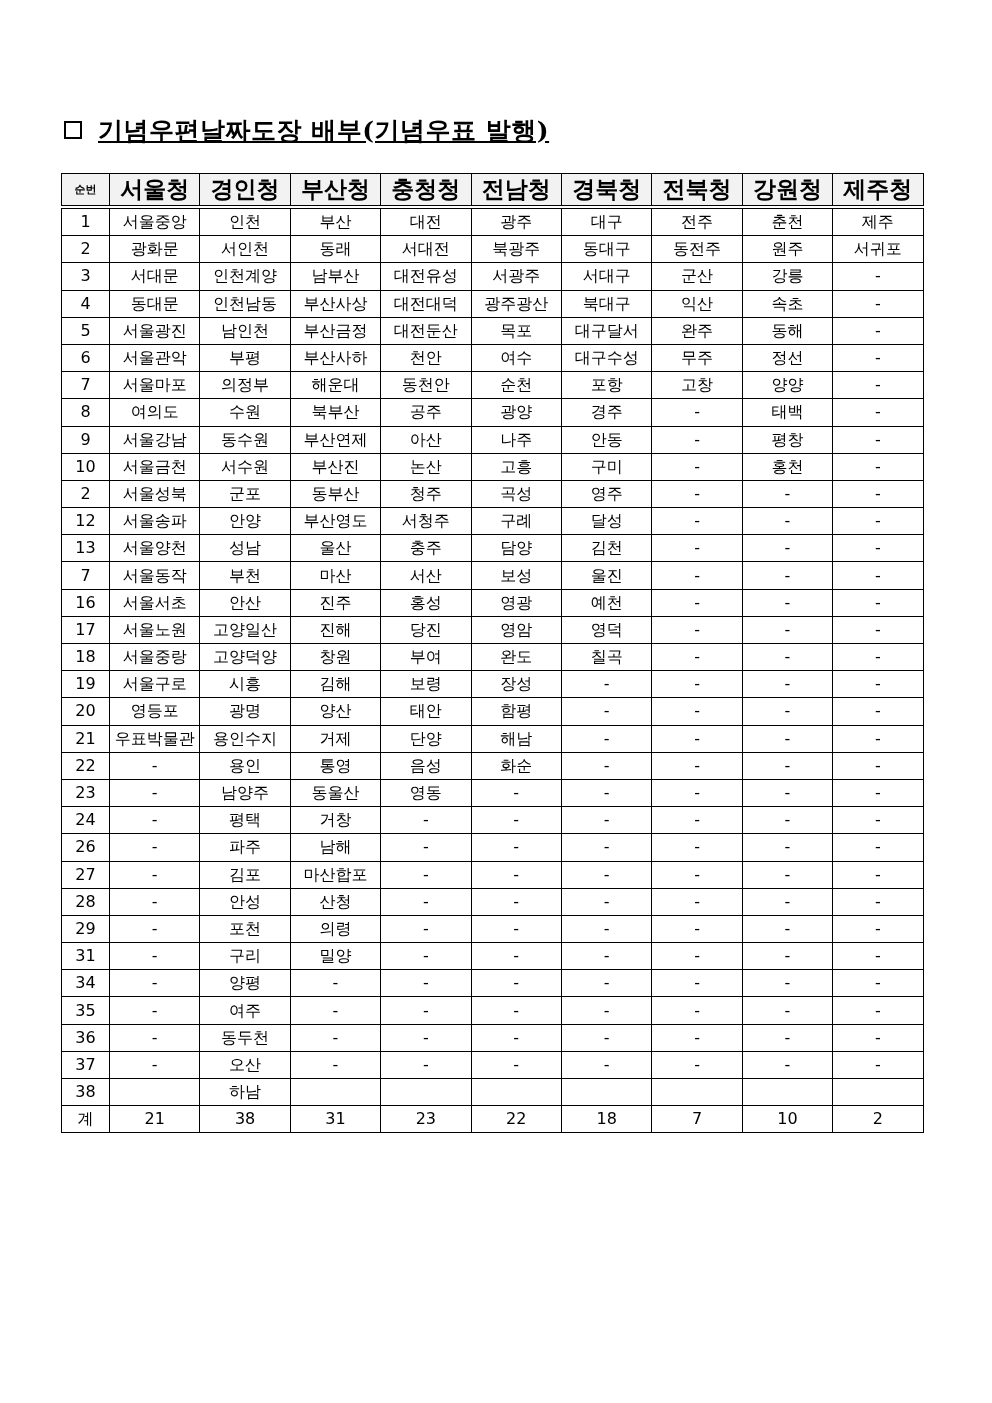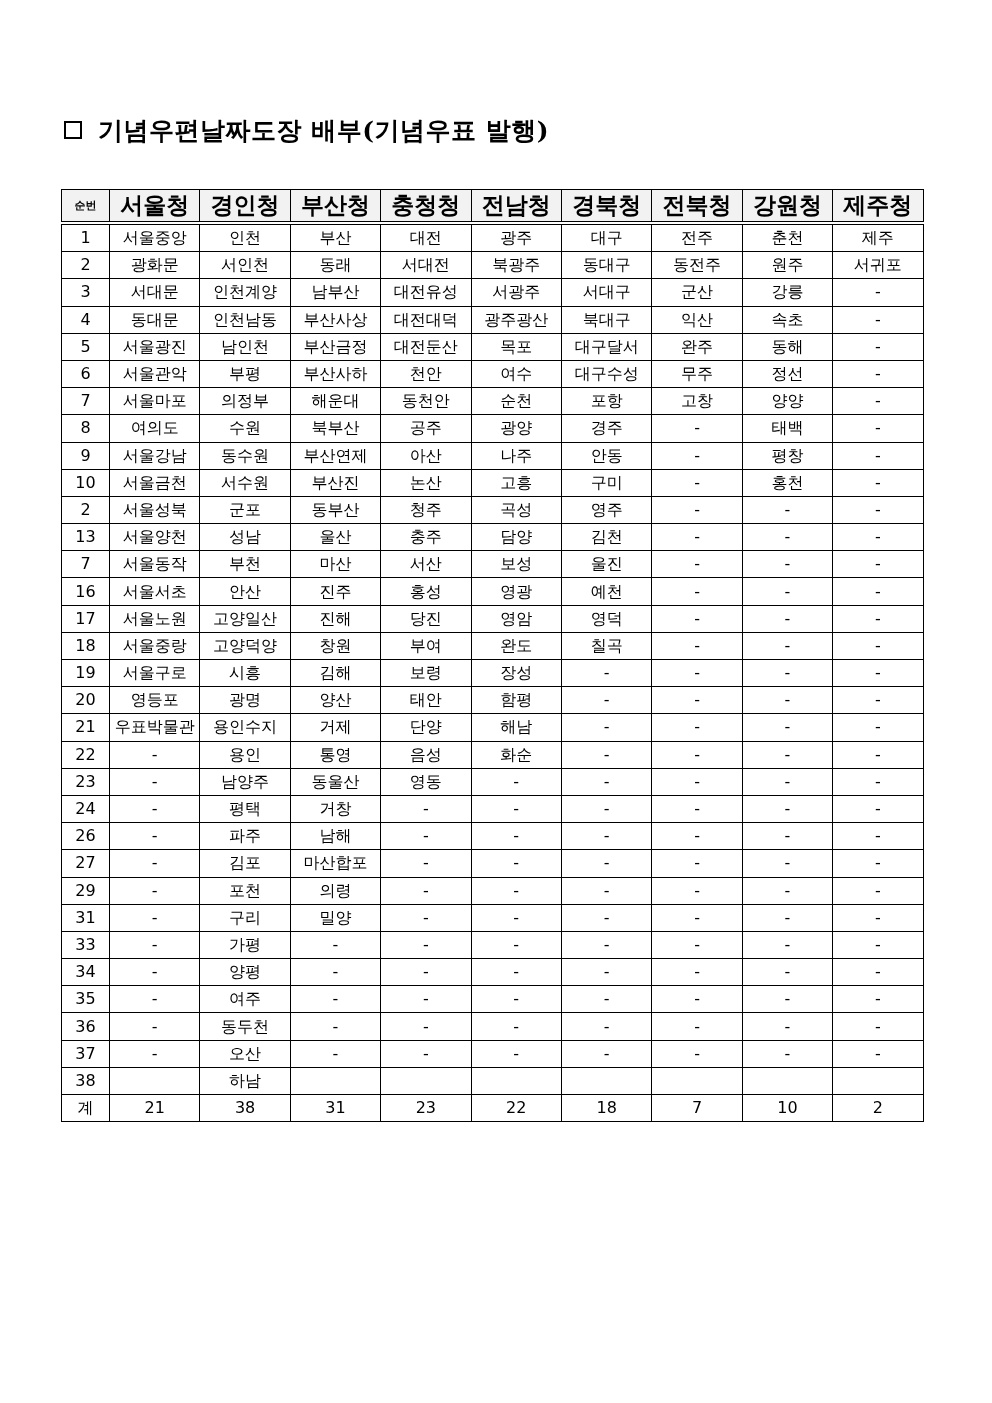--- a/index.html
+++ b/index.html
@@ -4,31 +4,30 @@
 <style>
   html, body { margin: 0; padding: 0; background: #ffffff; }
   body {
     width: 992px; height: 1403px; position: relative; overflow: hidden;
     font-family: "DejaVu Sans", "Liberation Sans", sans-serif; color: #000;
   }
   .title {
     position: absolute; left: 64px; top: 112px; height: 36px;
     display: flex; align-items: center;
     font-family: "DejaVu Serif", "Liberation Serif", serif;
-    font-size: 25px; font-weight: bold; letter-spacing: 0.5px; white-space: nowrap;
+    font-size: 25px; font-weight: bold; letter-spacing: 0.5px; white-space: nowrap; text-decoration: underline;
   }
   .title .box {
     display: inline-block; width: 18px; height: 18px;
     border: 2px solid #000; margin-right: 16px; box-sizing: border-box;
   }
   table.grid {
     position: absolute; left: 61px; top: 173px;
     border-collapse: collapse; table-layout: fixed;
     width: 862px;
-    margin-top: 16px;
   }
   table.grid col.c-no { width: 48px; }
   table.grid col.c-d { width: 90.4px; }
   table.grid th, table.grid td {
     border: 1.5px solid #000; text-align: center; vertical-align: middle;
     padding: 0; overflow: hidden; white-space: nowrap;
   }
   table.grid th {
     height: 26px; background: #f2f2f2; font-size: 23px; font-weight: bold;
     border-bottom: 4px double #000;
@@ -201,20 +200,32 @@
         <td>군포</td>
         <td>동부산</td>
         <td>청주</td>
         <td>곡성</td>
         <td>영주</td>
         <td>-</td>
         <td>-</td>
         <td>-</td>
       </tr>
       <tr>
+        <td>12</td>
+        <td>서울송파</td>
+        <td>안양</td>
+        <td>부산영도</td>
+        <td>서청주</td>
+        <td>구례</td>
+        <td>달성</td>
+        <td>-</td>
+        <td>-</td>
+        <td>-</td>
+      </tr>
+      <tr>
         <td>13</td>
         <td>서울양천</td>
         <td>성남</td>
         <td>울산</td>
         <td>충주</td>
         <td>담양</td>
         <td>김천</td>
         <td>-</td>
         <td>-</td>
         <td>-</td>
@@ -357,48 +368,48 @@
         <td>김포</td>
         <td>마산합포</td>
         <td>-</td>
         <td>-</td>
         <td>-</td>
         <td>-</td>
         <td>-</td>
         <td>-</td>
       </tr>
       <tr>
+        <td>28</td>
+        <td>-</td>
+        <td>안성</td>
+        <td>산청</td>
+        <td>-</td>
+        <td>-</td>
+        <td>-</td>
+        <td>-</td>
+        <td>-</td>
+        <td>-</td>
+      </tr>
+      <tr>
         <td>29</td>
         <td>-</td>
         <td>포천</td>
         <td>의령</td>
         <td>-</td>
         <td>-</td>
         <td>-</td>
         <td>-</td>
         <td>-</td>
         <td>-</td>
       </tr>
       <tr>
         <td>31</td>
         <td>-</td>
         <td>구리</td>
         <td>밀양</td>
-        <td>-</td>
-        <td>-</td>
-        <td>-</td>
-        <td>-</td>
-        <td>-</td>
-        <td>-</td>
-      </tr>
-      <tr>
-        <td>33</td>
-        <td>-</td>
-        <td>가평</td>
-        <td>-</td>
         <td>-</td>
         <td>-</td>
         <td>-</td>
         <td>-</td>
         <td>-</td>
         <td>-</td>
       </tr>
       <tr>
         <td>34</td>
         <td>-</td>

